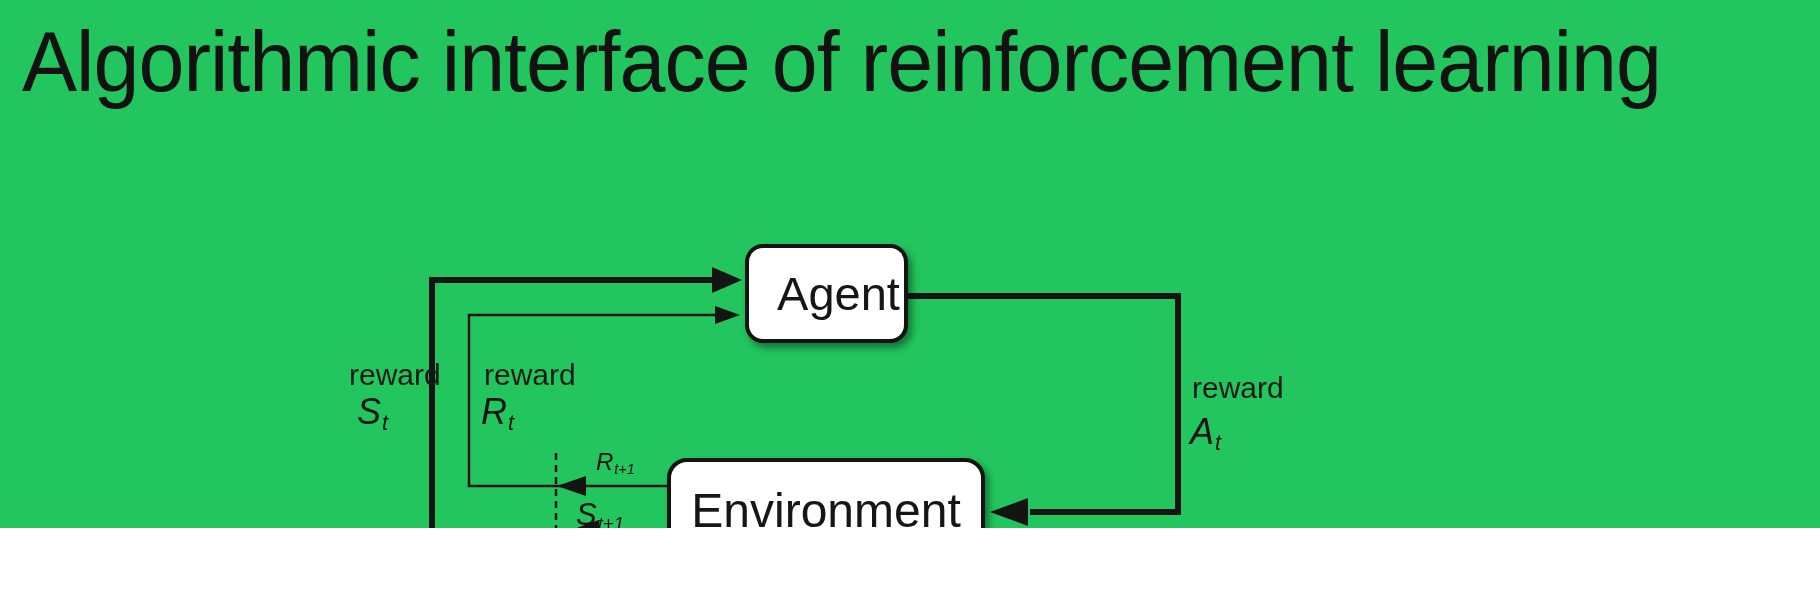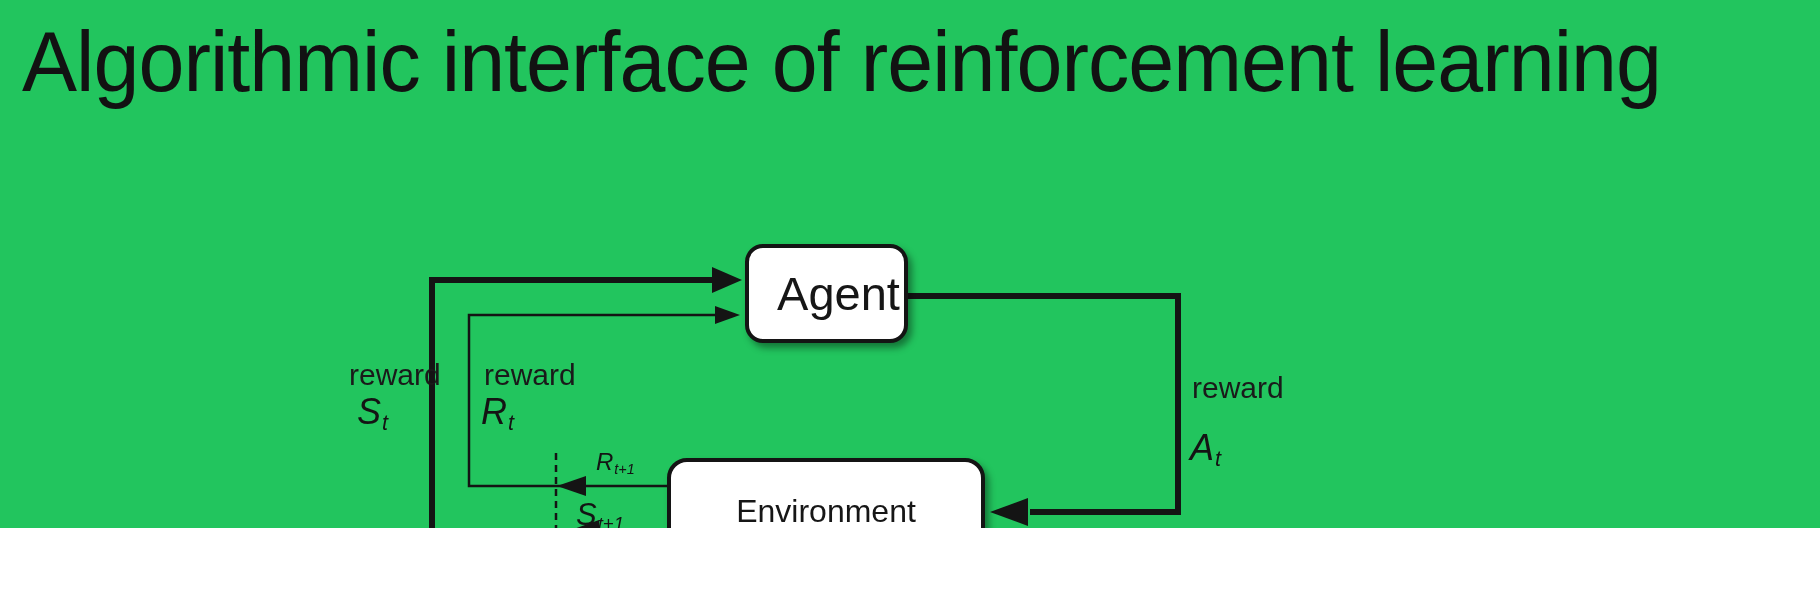--- a/index.html
+++ b/index.html
@@ -52,21 +52,21 @@
     border-radius: 18px;
     font-size: 47px;
     padding-left: 24px;
   }
   .node-environment {
     left: 667px;
     top: 458px;
     width: 318px;
     height: 105px;
     border-radius: 20px;
-    font-size: 32px;
+    font-size: 48px;
   }
   .node .node-label {
     line-height: 1;
     color: #161616;
     white-space: nowrap;
   }
   .word-label {
     position: absolute;
     font-size: 30px;
     line-height: 1;
@@ -86,21 +86,21 @@
     white-space: nowrap;
   }
   .sym sub {
     font-size: 60%;
     line-height: 0;
     vertical-align: -0.28em;
     margin-left: 1px;
   }
   .sym-st  { left: 357px;  top: 394px; }
   .sym-rt  { left: 481px;  top: 394px; }
-  .sym-at  { left: 1190px; top: 430px; }
+  .sym-at  { left: 1190px; top: 414px; }
   .sym-rt1 { left: 596px;  top: 450px; font-size: 24px; }
   .sym-st1 { left: 576px;  top: 499px; font-size: 31px; }
 </style>
 </head>
 <body>
 
 <div class="stage">
 
   <div class="title">Algorithmic interface of reinforcement learning</div>
 

